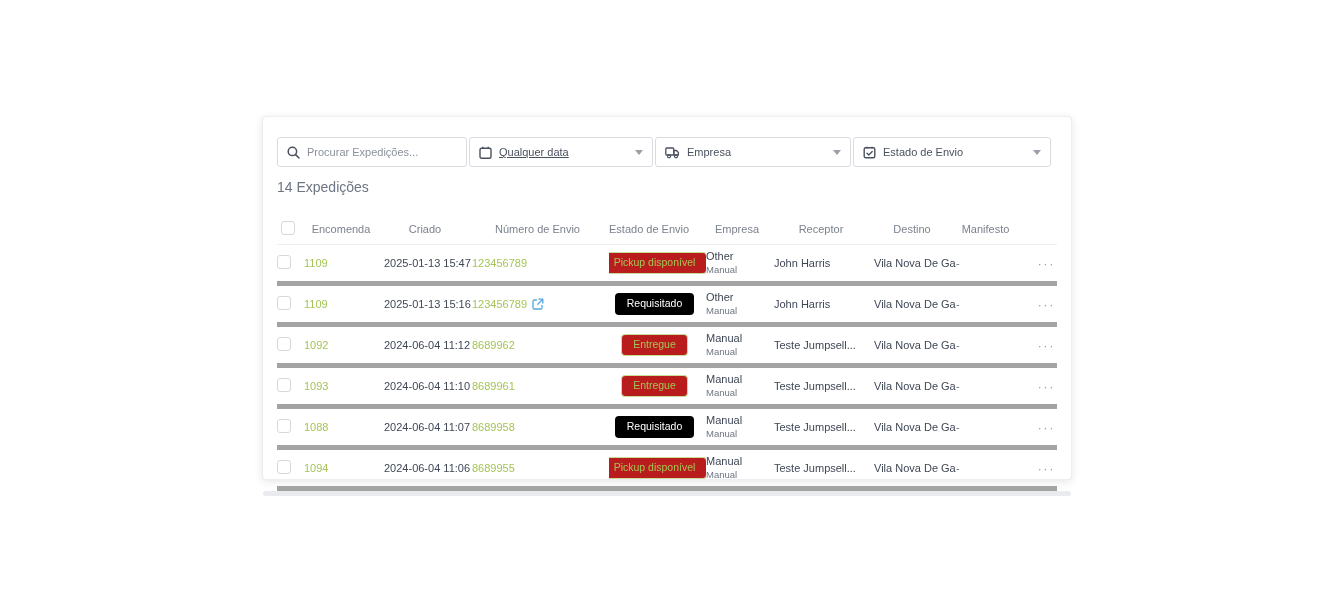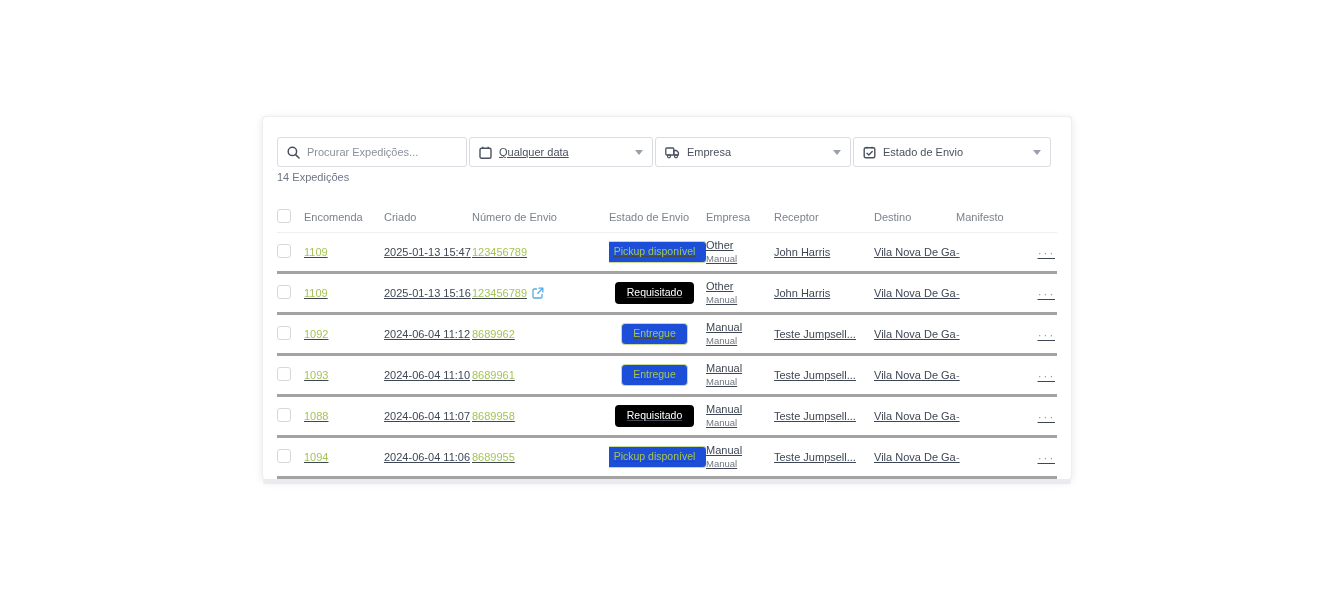--- a/index.html
+++ b/index.html
@@ -21,46 +21,46 @@
   .fbox .flabel { margin-left:7px; white-space:nowrap; }
   .fbox .chev { margin-left:auto; width:0; height:0; border-left:4px solid transparent;
     border-right:4px solid transparent; border-top:5px solid #9aa0aa; }
   .f-search { width:190px; cursor:text; }
   .f-search input { border:none; outline:none; margin-left:7px; width:140px;
     font-size:11px; color:#4a515e; font-family:inherit; background:transparent; }
   .f-search input::placeholder { color:#8a919c; }
   .f-date { width:184px;text-decoration:underline; } .f-company { width:196px; } .f-status { width:198px; }
   .ficon { display:flex; align-items:center; flex:none; }
   
-  .summary { margin-top:4px; font-size:11px; color:#6e7583; }
+  .summary { margin-top:12px; font-size:14px; color:#6e7583; }
   
   .table { margin-top:18px; display:flex; flex-direction:column; flex:1; }
   .trow { display:flex; align-items:center; }
-  .thead { height:32px; border-bottom:1px solid #edeff2; }
+  .thead { height:32px; border-bottom:1px solid #edeff2;text-align:center; }
   .thead .cell { font-size:11px; color:#7b828e; }
-  .tbody-row { height:41px; border-bottom:3px solid #a3a3a3; font-size:11px; color:#3f4755;text-decoration:underline; }
+  .tbody-row { height:41px; border-bottom:5px solid #a3a3a3; font-size:11px; color:#3f4755; }
   .tbody-row:last-of-type { border-bottom:none; }
   .cell { flex:none; padding-right:6px; white-space:nowrap; overflow:hidden; }
   .col-cb   { width:27px; }
   .col-enc  { width:80px; }
   .col-cri  { width:88px; }
   .col-num  { width:137px; display:flex; align-items:center; }
   .col-est  { width:97px; display:flex; justify-content:center; }
   .col-emp  { width:68px; }
   .col-rec  { width:100px; }
   .col-dest { width:82px; }
   .col-man  { width:65px; color:#6f7682; }
   .col-act  { flex:1; text-align:right; color:#9aa0a9; font-size:13px; letter-spacing:1.5px;
               cursor:pointer; padding-right:2px; }
   .green { color:#a5c455; cursor:pointer; }
   .cb { width:14px; height:14px; border:1.5px solid #d4d7dc; border-radius:3px;
         background:#fff; display:inline-block; cursor:pointer; }
   .badge { display:inline-block; font-size:10.5px; padding:4px 11px; border-radius:4px;
            border:1px solid transparent; line-height:1.1; cursor:default; }
-  .badge[data-variant="outline"] { color:#a5c455; border-color:#c8dd97; background:#1d4ed8; }
+  .badge[data-variant="outline"] { color:#a5c455; border-color:#c8dd97; background:#b91c1c; }
   .badge[data-variant="filled"]  { background:#000000; color:#ffffff; }
   .emp-l1 { font-size:11px; color:#3f4755; line-height:1.25; }
   .emp-l2 { font-size:9.5px; color:#6f7682; line-height:1.25; }
   .linkicon { margin-left:5px; display:inline-flex; cursor:pointer; }
   
   .hscroll { height:5px; background:#e9ebee; border-radius:3px; margin:0 -14px;
              margin-top:auto; cursor:pointer; }
 </style>
 </head>
 <body>

